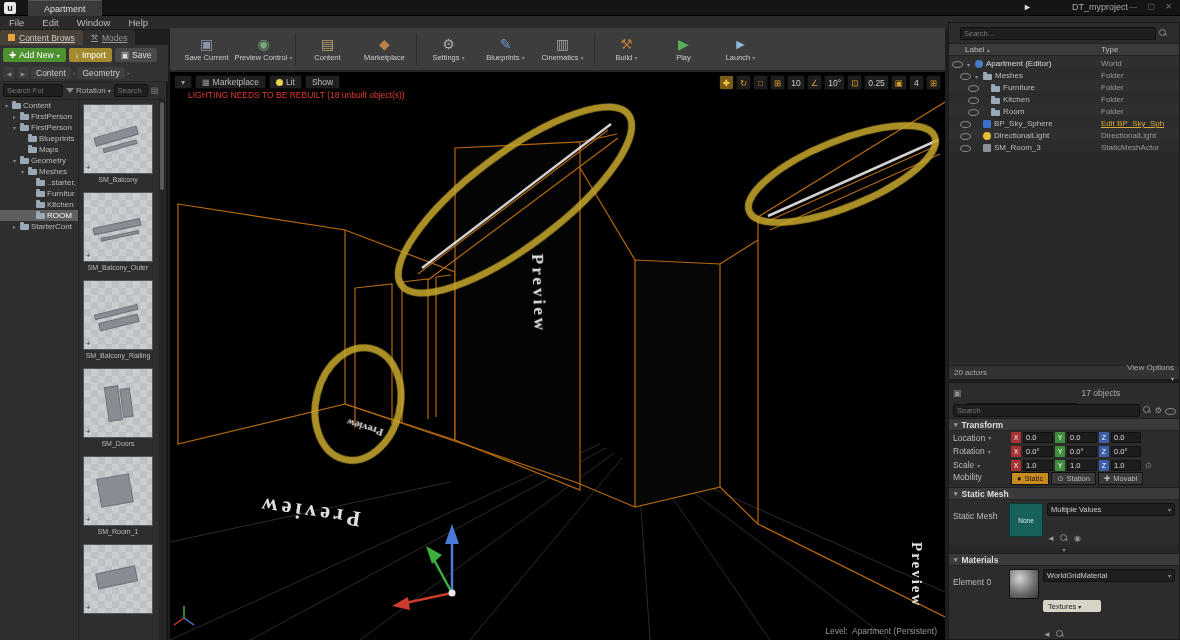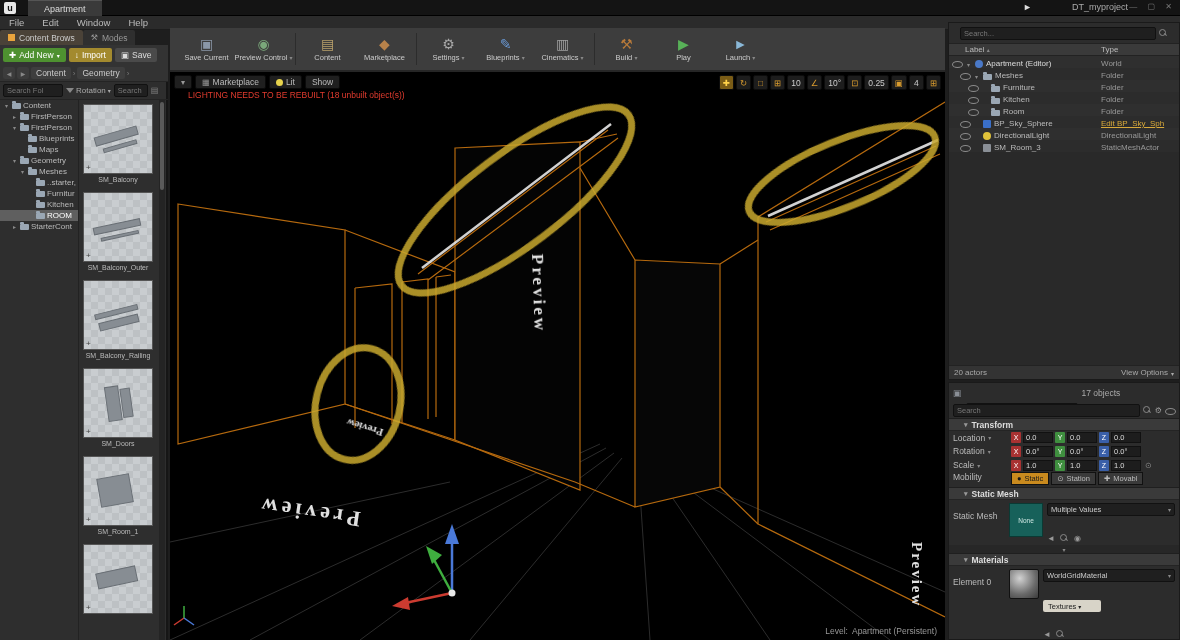--- a/index.html
+++ b/index.html
@@ -14,21 +14,21 @@
   .proj-cursor{right:148px;top:2px;color:#ddd;font-size:9px;}
   .proj-name{right:52px;top:2px;color:#aaa;font-size:9px;}
   .win-ctrls{right:4px;top:2px;color:#777;font-size:8px;letter-spacing:4px;}
 
   
   .menubar{left:0;top:16px;width:1180px;height:14px;background:#2b2b2b;border-bottom:1px solid #1c1c1c;display:flex;align-items:center;}
   .menu-item{padding:0 9px;font-size:9.5px;color:#bbb;line-height:14px;}
 
   
   .ptabs{left:0;top:30px;width:170px;height:15px;display:flex;}
-  .ptab{height:15px;display:flex;align-items:center;gap:4px;padding:0 8px;font-size:8.5px;color:#ccc;border-radius:2px 2px 0 0;}
+  .ptab{height:15px;display:flex;align-items:center;gap:4px;padding:0 8px;font-size:8.5px;color:#ccc;border-radius:2px 2px 0 0;text-decoration:underline;}
   .ptab.active{background:#4a4238;}
   .ptab.idle{background:#2f2f2f;color:#999;}
   .cb-sq{width:7px;height:7px;background:#e8a33d;display:inline-block;}
   .modes-ic{color:#999;font-size:8px;}
 
   
   .toolbar{left:170px;top:28px;width:775px;height:44px;background:#3d3d3d;border-bottom:2px solid #262626;display:flex;align-items:center;padding-left:8px;}
   .tbtn{width:57px;height:38px;display:flex;flex-direction:column;align-items:center;justify-content:center;gap:1px;}
   .tbtn .ic{font-size:14px;line-height:15px;}
   .tbtn .lb{font-size:7.5px;color:#ccc;white-space:nowrap;}
@@ -96,27 +96,27 @@
   .otype.link{color:#d8a93a;text-decoration:underline;}
   .eye{width:10px;height:10px;position:relative;display:inline-block;flex:none;}
   .eye::before{content:"";position:absolute;left:0;top:3px;width:9px;height:5px;border:1px solid #8a8a8a;border-radius:50%;}
   .oexp{width:7px;color:#888;font-size:6px;text-align:center;flex:none;}
   .ic-world{width:8px;height:8px;border-radius:50%;background:#4a79c8;flex:none;}
   .ic-bp{width:8px;height:8px;background:#3a6fc8;border-radius:1px;flex:none;}
   .ic-light{width:8px;height:8px;border-radius:50%;background:#e0c23a;flex:none;}
   .ic-mesh{width:8px;height:8px;background:#8a8f96;border-radius:1px;flex:none;}
   .o-fill{flex:1;background:#292929;}
   .o-foot{height:14px;background:#333;border-top:1px solid #222;display:flex;align-items:center;padding:0 5px;font-size:8px;color:#aaa;}
-  .o-foot .vo{margin-left:auto;display:flex;gap:3px;align-items:flex-end;}
+  .o-foot .vo{margin-left:auto;display:flex;gap:3px;align-items:flex-end;flex-direction:column;}
 
   .details{left:948px;top:382px;width:232px;height:258px;background:#2c2c2c;border:1px solid #1a1a1a;display:flex;flex-direction:column;font-size:8.5px;}
   .d-row1{height:19px;display:flex;align-items:center;gap:4px;padding:0 4px;}
   .selbox{background:#1f1f1f;border:1px solid #111;border-radius:2px;color:#ccc;padding:1px 4px;width:112px;height:13px;line-height:11px;overflow:hidden;white-space:nowrap;margin-top:34px;}
   .d-row2{height:18px;display:flex;align-items:center;gap:3px;padding:0 4px;}
-  .sect{height:14px;background:#3a3a3a;border-top:1px solid #1f1f1f;border-bottom:1px solid #242424;display:flex;align-items:center;gap:4px;padding:0 15px;font-weight:bold;font-size:8.5px;color:#ddd;}
+  .sect{height:14px;background:#3a3a3a;border-top:1px solid #1f1f1f;border-bottom:1px solid #242424;display:flex;align-items:center;gap:4px;padding:0 5px;font-weight:bold;font-size:8.5px;color:#ddd;}
   .sect .car{color:#999;font-size:7px;}
   .trow{height:15px;display:flex;align-items:center;gap:2px;padding:0 4px;}
   .tlab{width:56px;display:flex;gap:3px;align-items:center;color:#bbb;flex:none;}
   .tlab .c{color:#888;font-size:6px;}
   .axis{width:10px;height:11px;color:#fff;font-size:7px;display:flex;align-items:center;justify-content:center;flex:none;border-radius:1px;}
   .ax{background:#a83232}.ay{background:#3f8f3f}.az{background:#3a5fa8}
   .vfield{width:30px;height:11px;background:#1d1d1d;border:1px solid #111;color:#ddd;font-size:7.5px;display:flex;align-items:center;padding:0 2px;flex:none;}
   .rowic{color:#888;font-size:8px;margin-left:2px;}
   .mobrow{height:17px;display:flex;align-items:flex-start;gap:2px;padding:0 4px;}
   .moblab{width:56px;color:#bbb;flex:none;}

